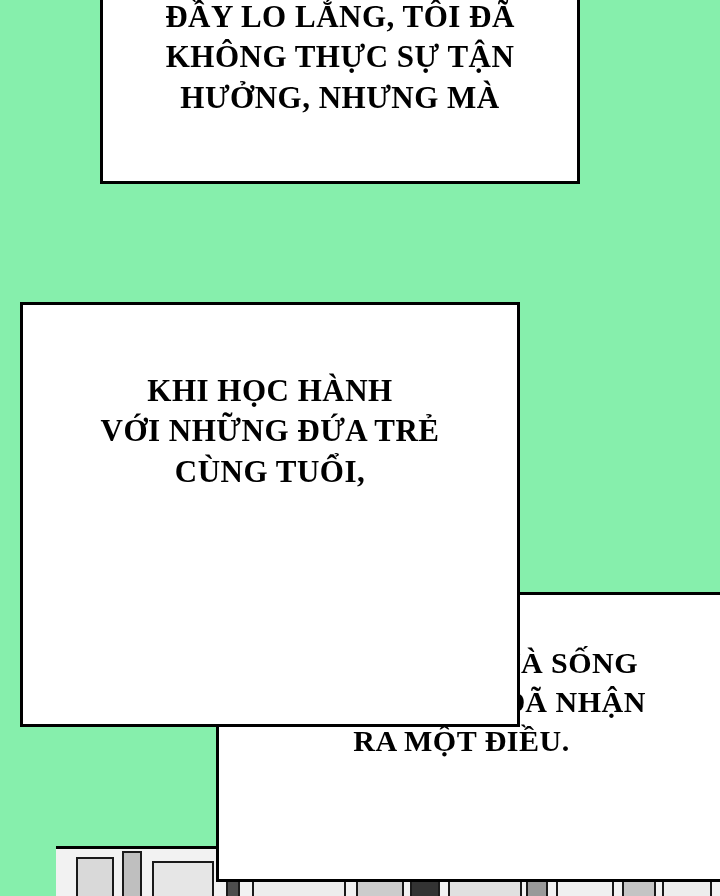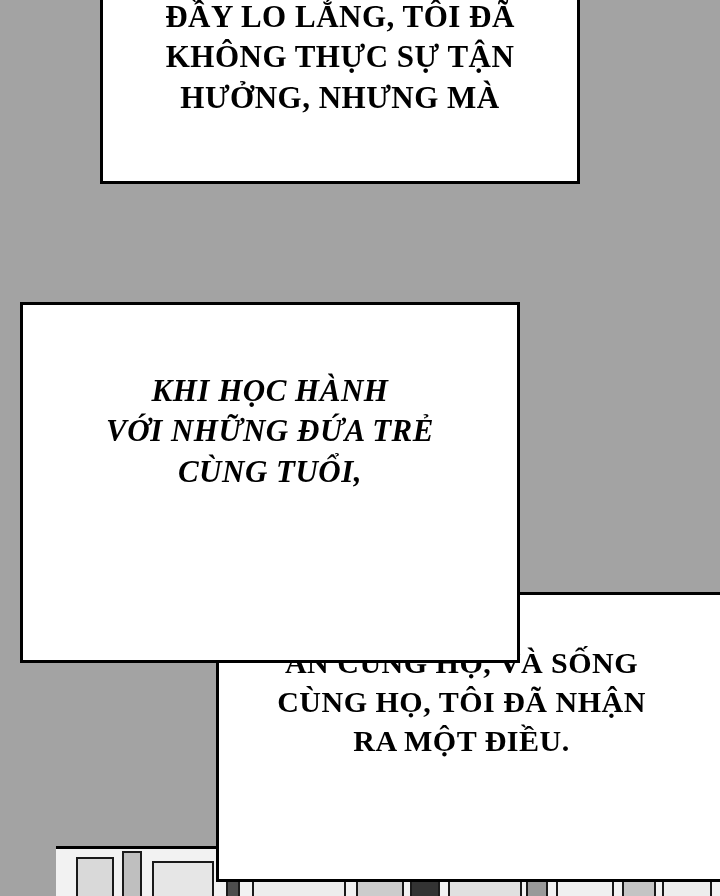--- a/index.html
+++ b/index.html
@@ -12,21 +12,21 @@
     height: 896px;
     position: relative;
     overflow: hidden;
     font-family: "Liberation Serif", serif;
     color: #000000;
   }
 
   .page {
     position: absolute;
     inset: 0;
-    background: #a3a3a3;
+    background: #86efac;
   }
 
   
   .box {
     position: absolute;
     box-sizing: border-box;
     background: #ffffff;
     border: 3px solid #000000;
     display: flex;
     align-items: center;
@@ -54,24 +54,23 @@
   #box-top .text {
     font-size: 31px;
     padding-top: 56px;
   }
 
   
   #box-middle {
     left: 20px;
     top: 302px;
     width: 500px;
-    height: 361px;
+    height: 425px;
     align-items: flex-start;
     z-index: 2;
-    font-style: italic;
   }
   #box-middle .text {
     font-size: 31px;
     padding-top: 66px;
     width: 100%;
   }
 
   
   #box-lower {
     left: 216px;

